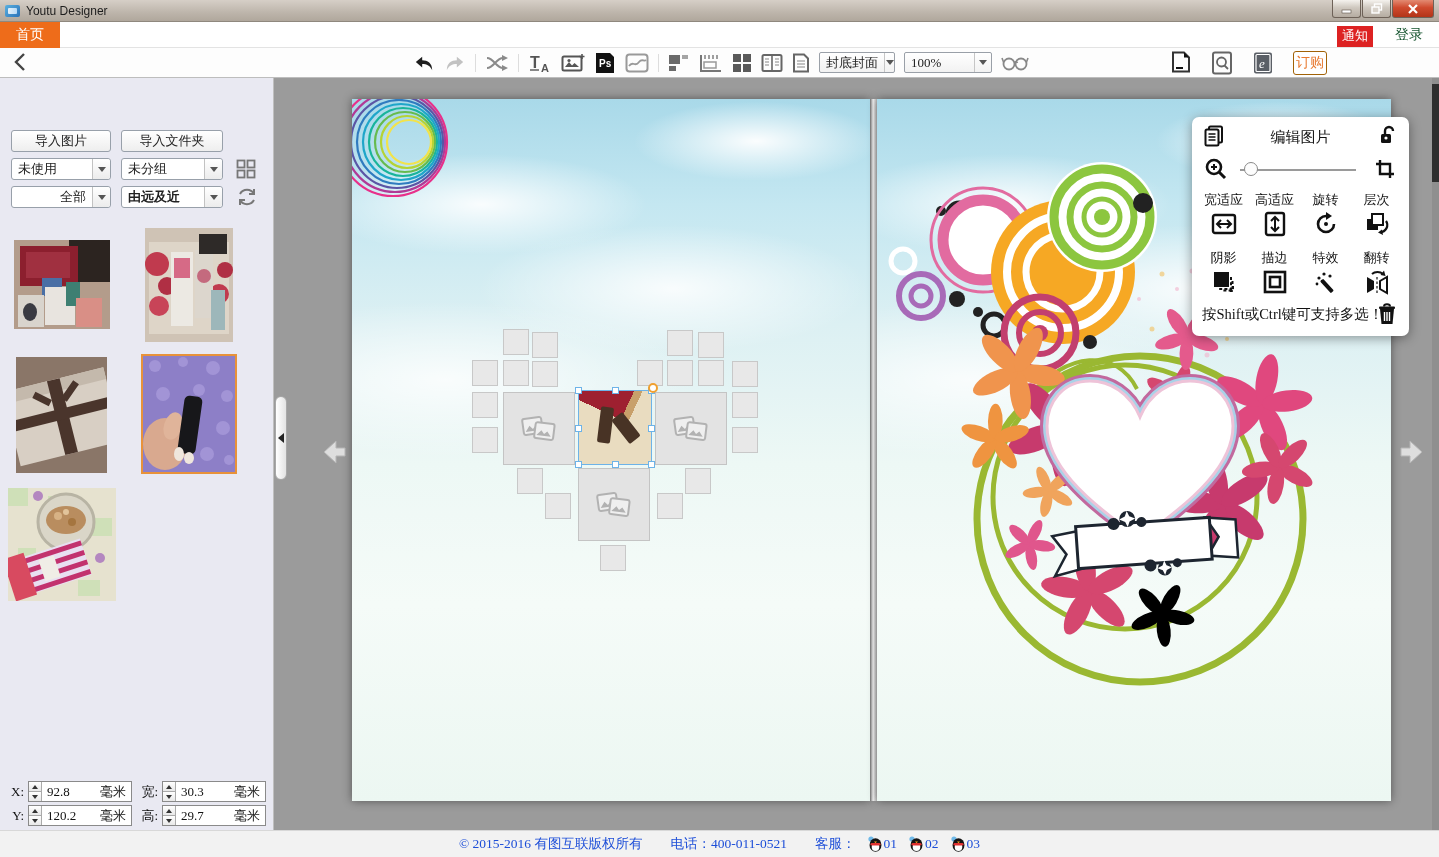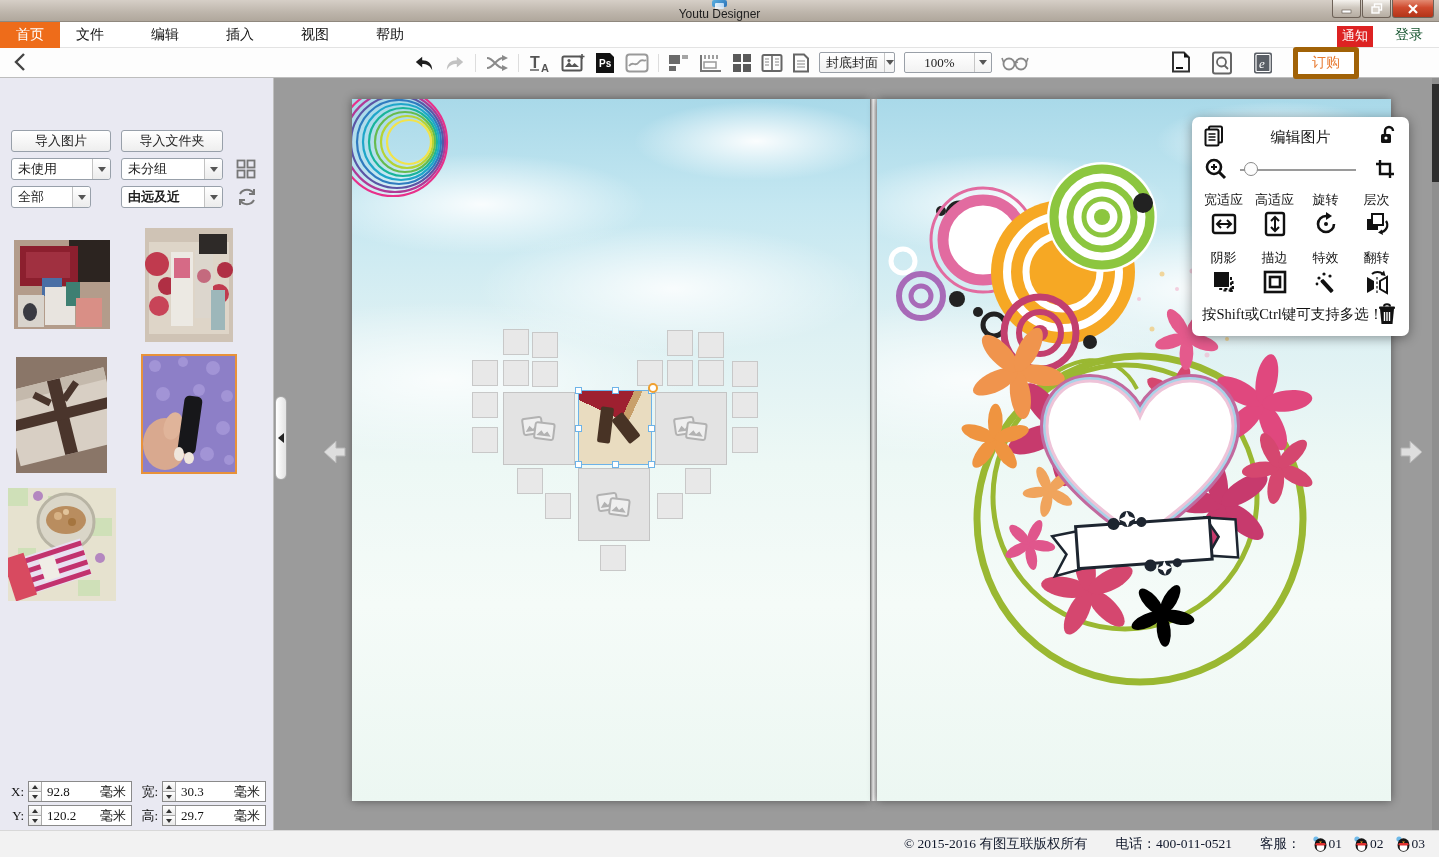--- a/index.html
+++ b/index.html
@@ -4,21 +4,21 @@
 <style>
   * { box-sizing: border-box; margin:0; padding:0; }
   html,body { width:1439px; height:857px; overflow:hidden; }
   body { position:relative; background:#9b9b9b; font-family:"Liberation Serif","DejaVu Serif",serif; }
   .abs { position:absolute; }
   svg { display:block; }
 
   
   .titlebar { left:0; top:0; width:1439px; height:22px;
     background:linear-gradient(#d6cfc7,#bdb5ab 60%,#b0a79c); border-bottom:1px solid #8f887e;
-    display:flex; align-items:center;flex-direction:column; }
+    display:flex; align-items:center; }
   .app-logo { width:15px; height:12px; margin:0 6px 0 5px; border-radius:2px;
     background:linear-gradient(135deg,#5ab0e0,#2b72b8); position:relative; }
   .app-logo:after { content:""; position:absolute; left:3px; top:3px; width:9px; height:6px;
     border-radius:1px; background:linear-gradient(90deg,#fff,#cfe8ff); opacity:.85; }
   .app-title { font-family:"Liberation Sans",sans-serif; font-size:12px; color:#1d1d1d; }
   .winbtns { position:absolute; right:5px; top:0; display:flex; }
   .winbtn { width:29px; height:18px; border:1px solid #6e6258; border-top:none;
     background:linear-gradient(#f5f2ee,#cfc8bf 45%,#b5aca1); display:flex; align-items:center;
     justify-content:center; border-radius:0 0 3px 3px; margin-left:1px; }
   .winbtn.close { width:42px; background:linear-gradient(#e38a72,#cf4a2e 45%,#b33418); }
@@ -36,26 +36,26 @@
   .login-link { position:absolute; right:16px; top:4px; font-size:14px; color:#14532d; }
 
   
   .toolbar { left:0; top:48px; width:1439px; height:30px; background:#fdfdfd; border-bottom:1px solid #bdbdbd; }
   .tb-center { position:absolute; left:413px; top:0; height:29px; display:flex; align-items:center; gap:9px; }
   .tb-right { position:absolute; left:1170px; top:0; height:29px; display:flex; align-items:center; gap:19px; }
   .tb-sep { width:1px; height:18px; background:#ddd; }
   .icon-btn { display:flex; align-items:center; justify-content:center; }
   .dropdown { height:21px; border:1px solid #9aa0a8; border-radius:2px; background:linear-gradient(#fff,#f2f2f2);
     display:flex; align-items:center; font-size:13px; color:#222; }
-  .dropdown .val { padding:0 6px; flex:1; white-space:nowrap;text-align:center; }
+  .dropdown .val { padding:0 6px; flex:1; white-space:nowrap; }
   .dropdown .dd-arr { width:17px; align-self:stretch; border-left:1px solid #c6c6c6;
     display:flex; align-items:center; justify-content:center; }
   .caret { width:0; height:0; border-left:4px solid transparent; border-right:4px solid transparent; border-top:5px solid #555; }
-  .order-btn { border:5px solid #a16207; border-radius:3px; color:#e87a30; font-size:14px;
-    padding:2px 14px; background:#fff;text-align:center; }
+  .order-btn { border:1px solid #a16207; border-radius:3px; color:#e87a30; font-size:14px;
+    padding:2px 2px; background:#fff;text-align:center; }
   .back-btn { position:absolute; left:12px; top:4px; }
 
   
   .sidebar { left:0; top:78px; width:274px; height:752px; background:#e9e9f2; border-right:1px solid #bfbfbf; }
   .tabs { display:flex; height:40px; }
   .tab { flex:1; display:flex; align-items:center; justify-content:center; font-size:15px; color:#333;
     background:#e4e4e6; border-right:1px solid #cfcfcf; border-bottom:1px solid #cfcfcf; }
   .tab.active { background:#3f8ecb; color:#fff; border-bottom:none; }
   .side-btn { position:absolute; height:22px; border:1px solid #98a0aa; border-radius:3px;
     background:linear-gradient(#fff,#eee); font-size:13px; color:#222; display:flex; align-items:center; justify-content:center; }
@@ -110,21 +110,21 @@
   .ep-slider-track { position:absolute; left:48px; top:52px; width:116px; height:2px; background:#9a9a9a; }
   .ep-knob { position:absolute; left:52px; top:45px; width:14px; height:14px; border-radius:50%;
     background:#fdfdfd; border:1px solid #8a8a8a; }
   .ep-grid { position:absolute; left:6px; top:74px; width:205px; display:flex; flex-wrap:wrap; }
   .ep-tool { width:51px; height:58px; display:flex; flex-direction:column; align-items:center; }
   .ep-tool .lbl { font-size:13px; color:#111; height:20px; }
   .ep-hint { position:absolute; left:10px; top:188px; font-size:14.5px; color:#111; }
 
   
   .footer { left:0; top:830px; width:1439px; height:27px; background:#f2f2f2; border-top:1px solid #d8d8d8;
-    display:flex; align-items:center; justify-content:flex-end; font-size:13.5px; color:#0f172a; }
+    display:flex; align-items:center; justify-content:center; font-size:13.5px; color:#1d4ed8; }
   .footer .seg { margin:0 14px; display:flex; align-items:center; gap:4px; }
   .qq { display:inline-flex; align-items:center; gap:2px; margin-left:8px; }
 
   .right-scroll { left:1432px; top:78px; width:7px; height:752px; background:#8f8f8f; }
   .right-scroll .thumbtrack { position:absolute; left:0; top:6px; width:7px; height:98px; background:#2e2e2e; }
 </style>
 </head>
 <body>
 
 <div class="abs titlebar">
@@ -145,27 +145,20 @@
     <div class="winbtn close">
       <svg width="12" height="10" viewBox="0 0 12 10">
           <path d="M2 1 L10 9 M10 1 L2 9" stroke="#fff" stroke-width="2.2"></path>
         </svg>
     </div>
   </div>
 </div>
 
 <div class="abs menubar">
   <div class="home-tab">首页</div>
-  <div class="menu-items">
-    <span class="menu-item">文件</span>
-    <span class="menu-item">编辑</span>
-    <span class="menu-item">插入</span>
-    <span class="menu-item">视图</span>
-    <span class="menu-item">帮助</span>
-  </div>
   <div class="notice-badge">通知</div>
   <div class="login-link">登录</div>
 </div>
 
 <div class="abs toolbar">
   <div class="back-btn icon-btn">
     <svg width="16" height="20" viewBox="0 0 16 20">
         <path d="M12 2 L4 10 L12 18" stroke="#444" stroke-width="2.4" fill="none"></path>
       </svg>
   </div>
@@ -317,21 +310,21 @@
       </span>
   </div>
   <span class="abs icon-btn" style="left:236px; top:81px;">
     <svg width="20" height="20" viewBox="0 0 20 20">
       <rect x="1.5" y="1.5" width="7" height="7" fill="none" stroke="#777" stroke-width="1.8"></rect>
       <rect x="11.5" y="1.5" width="7" height="7" fill="none" stroke="#777" stroke-width="1.8"></rect>
       <rect x="1.5" y="11.5" width="7" height="7" fill="none" stroke="#777" stroke-width="1.8"></rect>
       <rect x="11.5" y="11.5" width="7" height="7" fill="none" stroke="#777" stroke-width="1.8"></rect>
     </svg>
   </span>
-  <div class="side-dd" style="left:11px; top:108px; width:80px;">
+  <div class="side-dd" style="left:11px; top:108px; width:100px;text-align:right;">
     <span class="val">全部</span>
     <span class="dd-arr">
         <span class="caret"></span>
       </span>
   </div>
   <div class="side-dd" style="left:121px; top:108px; width:102px;font-weight:bold;">
     <span class="val">由远及近</span>
     <span class="dd-arr">
         <span class="caret"></span>
       </span>

